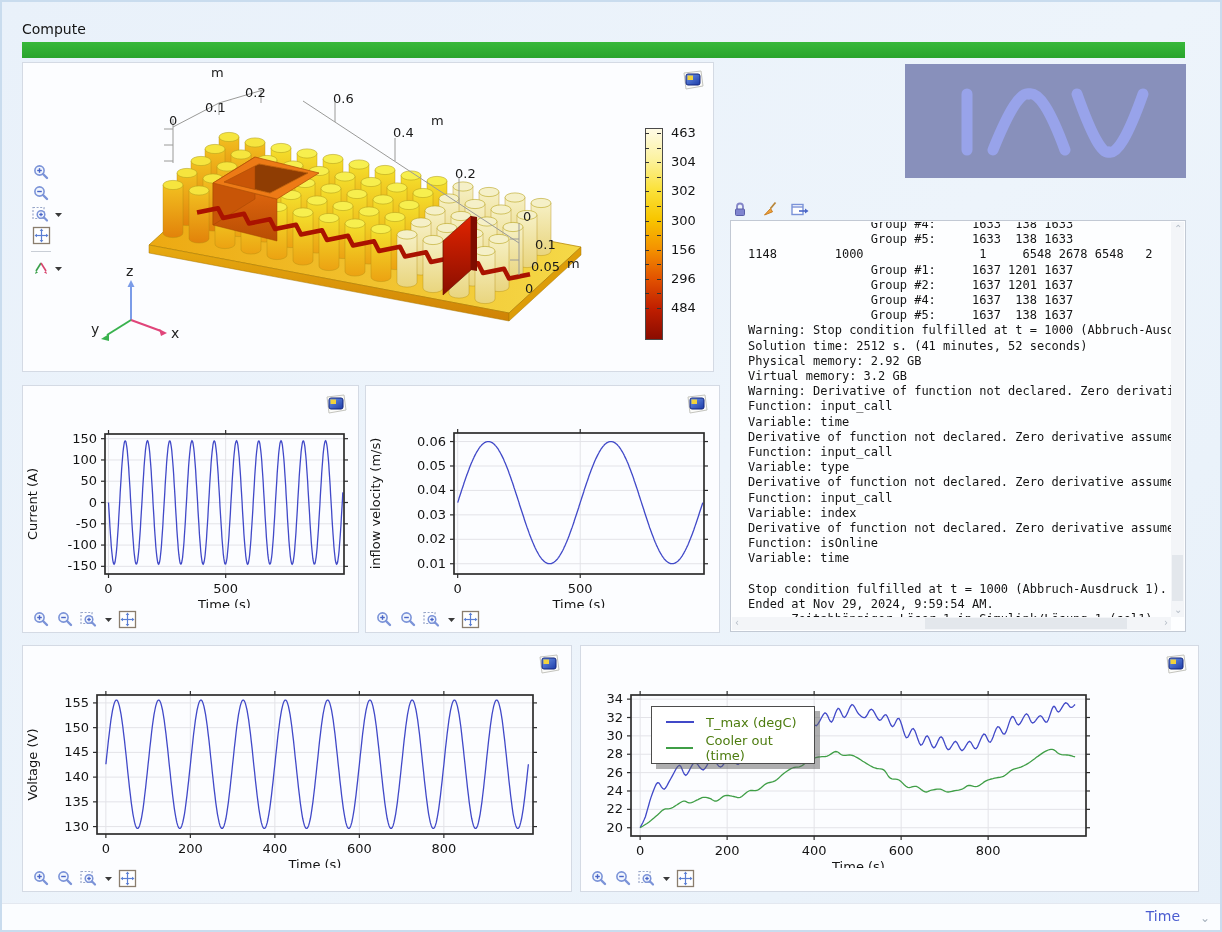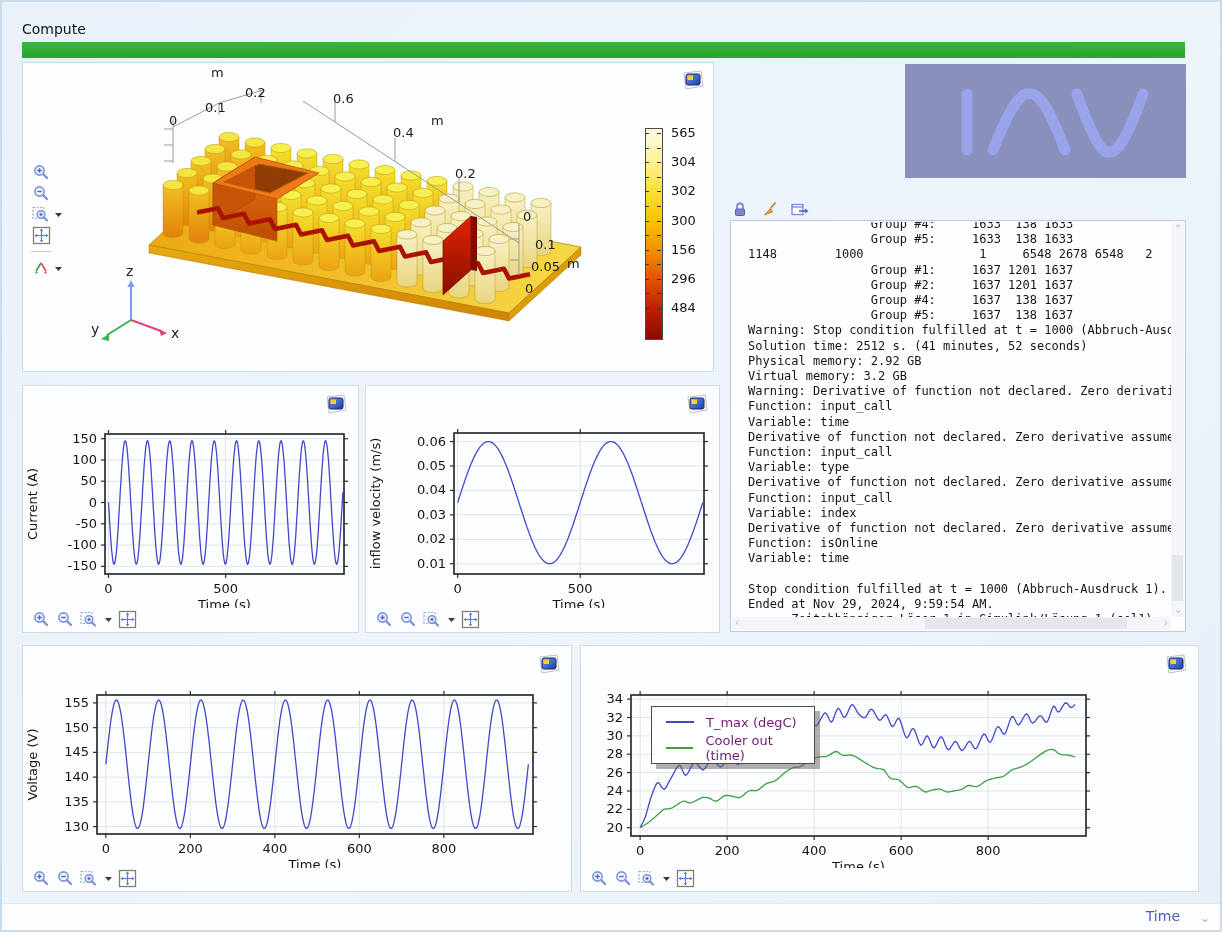--- a/index.html
+++ b/index.html
@@ -17,21 +17,21 @@
   .tsep{width:20px;height:1px;background:#c9ced6;margin:4px 0;}
   .tb3d{position:absolute;left:8px;top:100px;display:flex;flex-direction:column;gap:3px;z-index:5;}
   .tb3d .row{display:flex;align-items:center;gap:2px;}
   .ax3d{position:absolute;font-size:13px;color:#1a1a1a;white-space:nowrap;}
   .cbar{position:absolute;border:1px solid #4a4a4a;}
   .cbar-lab{position:absolute;font-size:13px;color:#141414;}
   .chart{position:absolute;left:0;top:0;}
   .legendbox{position:absolute;background:#fff;border:1px solid #4c4c4c;box-shadow:5px 5px 0 rgba(95,95,95,.5);z-index:4;}
   .legrow{display:flex;align-items:center;height:22px;margin-top:4px;}
   .legrow .sample{width:28px;height:2px;margin-left:14px;}
-  .legrow .lab{font-size:13px;color:#701a75;margin-left:12px;}
+  .legrow .lab{font-size:13px;color:#4d7c0f;margin-left:12px;}
   .logtb{position:absolute;display:flex;gap:10px;align-items:center;}
   .logwrap{position:absolute;background:#fdfeff;border:1px solid #c2c9d4;box-sizing:border-box;}
   .logtext{position:absolute;left:1px;top:1px;right:14px;bottom:14px;overflow:hidden;padding-left:8px;}
   .logtext pre{margin:-7px 0 0 0;padding:2px 0 0 8px;font-family:"DejaVu Sans Mono","Liberation Mono",monospace;
                font-size:12px;line-height:15.2px;color:#141414;}
   .vscroll{position:absolute;top:1px;right:1px;bottom:14px;width:13px;background:#f3f5f8;}
   .hscroll{position:absolute;left:1px;bottom:1px;right:14px;height:13px;background:#f3f5f8;}
   .vthumb{position:absolute;left:1px;right:1px;bottom:16px;height:46px;background:#e3e7ec;}
   .hthumb{position:absolute;top:1px;bottom:1px;left:44%;width:46%;background:#e3e7ec;}
   .sarr{position:absolute;color:#b4bcc6;font-size:10px;line-height:10px;}
@@ -314,21 +314,21 @@
         <div class="ax3d" style="left: 408px; top: 50px;">m</div>
         <div class="ax3d" style="left: 432px; top: 103px;">0.2</div>
         <div class="ax3d" style="left: 500px; top: 146px;">0</div>
         <div class="ax3d" style="left: 512px; top: 174px;">0.1</div>
         <div class="ax3d" style="left: 508px; top: 196px;">0.05</div>
         <div class="ax3d" style="left: 544px; top: 193px;">m</div>
         <div class="ax3d" style="left: 502px; top: 218px;">0</div>
       </div>
     <div class="cbar" id="cbar" style="left: 622px; top: 65px; width: 16px; height: 210px; background: linear-gradient(rgb(255, 251, 230), rgb(252, 242, 160), rgb(251, 226, 60), rgb(248, 198, 0), rgb(244, 146, 0), rgb(226, 82, 0), rgb(191, 30, 0), rgb(138, 12, 0));"></div>
     <div id="cbarlabels">
-        <div class="cbar-lab" style="left: 648px; top: 62px;">565</div>
+        <div class="cbar-lab" style="left: 648px; top: 62px;">463</div>
         <div style="position: absolute; height: 1px; background: rgb(51, 51, 51); left: 622px; width: 4px; top: 70px;"></div>
         <div style="position: absolute; height: 1px; background: rgb(51, 51, 51); left: 634px; width: 4px; top: 70px;"></div>
         <div style="position: absolute; height: 1px; background: rgb(51, 51, 51); left: 622px; width: 4px; top: 84.585px;"></div>
         <div style="position: absolute; height: 1px; background: rgb(51, 51, 51); left: 634px; width: 4px; top: 84.585px;"></div>
         <div class="cbar-lab" style="left: 648px; top: 91.17px;">304</div>
         <div style="position: absolute; height: 1px; background: rgb(51, 51, 51); left: 622px; width: 4px; top: 99.17px;"></div>
         <div style="position: absolute; height: 1px; background: rgb(51, 51, 51); left: 634px; width: 4px; top: 99.17px;"></div>
         <div style="position: absolute; height: 1px; background: rgb(51, 51, 51); left: 622px; width: 4px; top: 113.755px;"></div>
         <div style="position: absolute; height: 1px; background: rgb(51, 51, 51); left: 634px; width: 4px; top: 113.755px;"></div>
         <div class="cbar-lab" style="left: 648px; top: 120.34px;">302</div>

